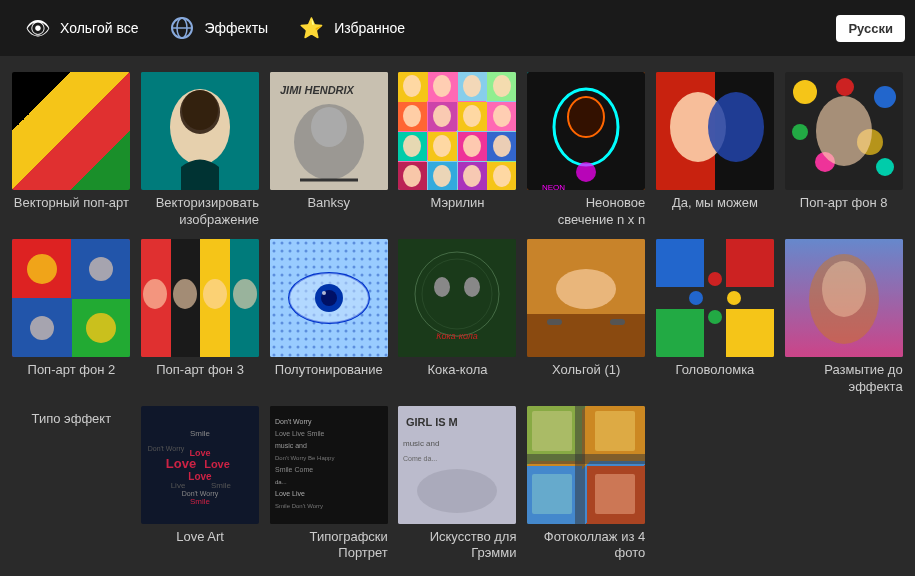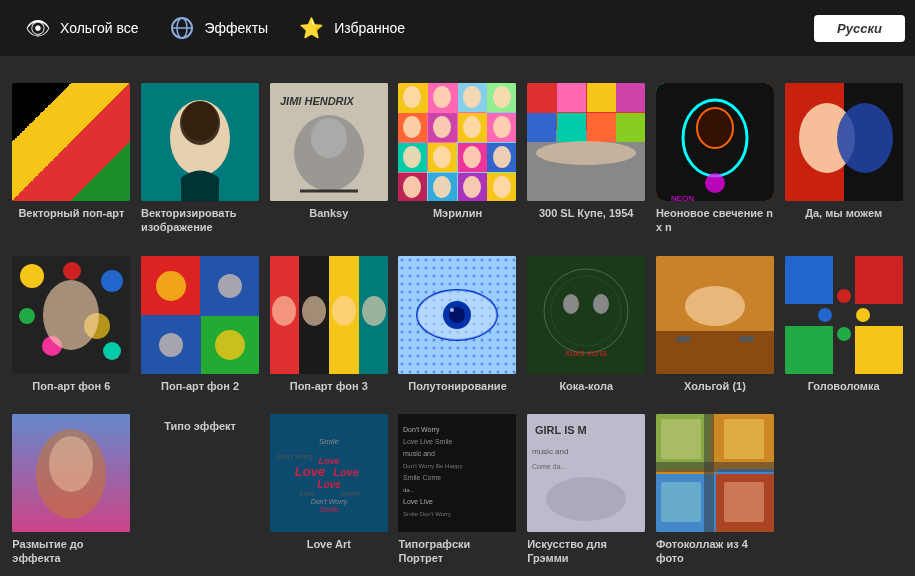--- a/index.html
+++ b/index.html
@@ -39,73 +39,70 @@
       align-items: center;
       justify-content: center;
       font-size: 20px;
     }
     .nav-spacer { flex: 1; }
     .lang-btn {
       background: #fff;
       color: #333;
       border: none;
       border-radius: 4px;
-      padding: 6px 23px;
+      padding: 6px 12px;
       font-size: 13px;
       cursor: pointer;
       font-weight: bold;
-      font-style: italic;
     }
 
     
     .grid-container {
       padding: 16px 12px;
       display: grid;
       grid-template-columns: repeat(7, 1fr);
       gap: 10px;
     }
     .grid-item {
       display: flex;
       flex-direction: column;
       align-items: center;
       cursor: pointer;
-      margin-top: 11px;
     }
     .thumb {
       width: 118px;
       height: 118px;
       border-radius: 2px;
       overflow: hidden;
       position: relative;
       flex-shrink: 0;
     }
     .thumb-inner {
       width: 100%;
       height: 100%;
     }
     .label {
-      font-size: 11px;
+      font-size: 13px;
       color: #ccc;
-      text-align: left;
+      text-align: right;
       margin-top: 5px;
       line-height: 1.3;
       max-width: 118px;
       word-break: break-word;
-      font-weight: bold;
     }
 
     
     
     .t-vector-pop { background: linear-gradient(135deg, #000 25%, #f5c518 25%, #f5c518 50%, #e03030 50%, #e03030 75%, #1a8f2a 75%); }
     .t-vectorize { background: linear-gradient(160deg, #007b7b 30%, #004444 30%); position: relative; }
     .t-banksy { background: #c8c0b0; }
     .t-che { background: linear-gradient(135deg, #e03030 33%, #f5c518 33%, #f5c518 66%, #1a6cdd 66%); }
     .t-marilyn { background: linear-gradient(135deg, #f5c518 25%, #ff69b4 25%, #ff69b4 50%, #87ceeb 50%, #87ceeb 75%, #90ee90 75%); }
     .t-car { background: linear-gradient(to bottom, #e03030 40%, #888 40%); }
-    .t-neon { background: linear-gradient(135deg, #00ffff 30%, #ff6600 30%); border-radius: 9px; }
+    .t-neon { background: linear-gradient(135deg, #00ffff 30%, #ff6600 30%); }
     
     .t-yeswecan { background: linear-gradient(to right, #c8220f 50%, #1a1a1a 50%); }
     .t-popbg1 { background: radial-gradient(circle at 30% 30%, #f5c518 20%, #333 20%), linear-gradient(135deg, #222 0%, #444 100%); }
     .t-popbg2 { background: linear-gradient(135deg, #2255aa 33%, #dd2222 33%, #dd2222 66%, #22aa33 66%); }
     .t-popbg3 { background: linear-gradient(to right, #e03030 25%, #1a1a1a 25%, #1a1a1a 50%, #f5c518 50%, #f5c518 75%, #007b7b 75%); }
     .t-halftone { background: radial-gradient(circle, #009 1px, transparent 1px) 0 0 / 8px 8px, #99ccff; }
     .t-cocacola { background: radial-gradient(ellipse at center, #2a5a2a 60%, #1a3a1a 100%); }
     .t-holiday { background: linear-gradient(to bottom, #c8832a 60%, #8a4a10 60%); }
     
     .t-puzzle { background: linear-gradient(135deg, #2266cc 25%, #cc2222 25%, #cc2222 50%, #22aa44 50%, #22aa44 75%, #f5c518 75%); }
@@ -219,37 +216,20 @@
         <ellipse cx="104" cy="74" rx="9" ry="11" fill="#ffd9b3" opacity="0.9"></ellipse>
         <ellipse cx="14" cy="104" rx="9" ry="11" fill="#ffd9b3" opacity="0.9"></ellipse>
         <ellipse cx="44" cy="104" rx="9" ry="11" fill="#ffd9b3" opacity="0.9"></ellipse>
         <ellipse cx="74" cy="104" rx="9" ry="11" fill="#ffd9b3" opacity="0.9"></ellipse>
         <ellipse cx="104" cy="104" rx="9" ry="11" fill="#ffd9b3" opacity="0.9"></ellipse>
       </svg>
       </div>
       <div class="label">Мэрилин</div>
     </div>
     <div class="grid-item">
-      <div class="thumb t-car">
-        <svg viewBox="0 0 118 118" xmlns="http://www.w3.org/2000/svg">
-        <rect x="0" y="0" width="29" height="29" fill="#e03030"></rect>
-        <rect x="30" y="0" width="29" height="29" fill="#ff69b4"></rect>
-        <rect x="60" y="0" width="29" height="29" fill="#f5c518"></rect>
-        <rect x="89" y="0" width="29" height="29" fill="#cc44aa"></rect>
-        <rect x="0" y="30" width="29" height="29" fill="#3366cc"></rect>
-        <rect x="30" y="30" width="29" height="29" fill="#00ccaa"></rect>
-        <rect x="60" y="30" width="29" height="29" fill="#ff6633"></rect>
-        <rect x="89" y="30" width="29" height="29" fill="#88cc22"></rect>
-        <rect x="0" y="60" width="118" height="58" fill="#888"></rect>
-        <ellipse cx="59" cy="70" rx="50" ry="12" fill="#ffd9b3" opacity="0.5"></ellipse>
-      </svg>
-      </div>
-      <div class="label">300 SL Купе, 1954</div>
-    </div>
-    <div class="grid-item">
       <div class="thumb t-neon">
         <svg viewBox="0 0 118 118" xmlns="http://www.w3.org/2000/svg">
         <rect width="118" height="118" fill="#111"></rect>
         <ellipse cx="59" cy="55" rx="32" ry="38" fill="none" stroke="#00ffff" stroke-width="3" filter="url(#glow)"></ellipse>
         <ellipse cx="59" cy="45" rx="18" ry="20" fill="#331100" stroke="#ff6600" stroke-width="2"></ellipse>
         <circle cx="59" cy="100" r="10" fill="#ff00ff" opacity="0.7"></circle>
         <text x="15" y="118" font-size="8" fill="#ff00ff">NEON</text>
       </svg>
       </div>
       <div class="label">Неоновое свечение n x n</div>
@@ -272,21 +252,21 @@
         <circle cx="20" cy="20" r="12" fill="#f5c518"></circle>
         <circle cx="60" cy="15" r="9" fill="#cc2222"></circle>
         <circle cx="100" cy="25" r="11" fill="#2266cc"></circle>
         <circle cx="15" cy="60" r="8" fill="#22aa44"></circle>
         <circle cx="85" cy="70" r="13" fill="#f5c518" opacity="0.7"></circle>
         <circle cx="40" cy="90" r="10" fill="#ee3399"></circle>
         <circle cx="100" cy="95" r="9" fill="#00ccaa"></circle>
         <ellipse cx="59" cy="59" rx="28" ry="35" fill="#ffd9b3" opacity="0.6"></ellipse>
       </svg>
       </div>
-      <div class="label">Поп-арт фон 6</div>
+      <div class="label">Поп-арт фон 8</div>
     </div>
     <div class="grid-item">
       <div class="thumb t-popbg2">
         <svg viewBox="0 0 118 118" xmlns="http://www.w3.org/2000/svg">
         <rect width="118" height="118" fill="#2255aa"></rect>
         <rect x="0" y="0" width="59" height="59" fill="#dd2222"></rect>
         <rect x="60" y="60" width="58" height="58" fill="#22aa33"></rect>
         <circle cx="30" cy="30" r="15" fill="#f5c518" opacity="0.8"></circle>
         <circle cx="89" cy="89" r="15" fill="#f5c518" opacity="0.8"></circle>
         <circle cx="89" cy="30" r="12" fill="#ffd9b3" opacity="0.6"></circle>
@@ -386,21 +366,21 @@
         <ellipse cx="59" cy="50" rx="22" ry="28" fill="#ffd9b3" opacity="0.4"></ellipse>
       </svg>
       </div>
       <div class="label">Размытие до эффекта</div>
     </div>
     <div class="grid-item">
       <div class="label">Типо эффект</div>
     </div>
     <div class="grid-item">
       <div class="thumb t-wordart">
-        <div class="thumb-inner" style="background: #0c4a6e; display: flex; align-items: center; justify-content: center; height: 100%; font-style: italic;">
+        <div class="thumb-inner" style="background: #0f172a; display: flex; align-items: center; justify-content: center; height: 100%;">
           <svg width="118" height="118" viewBox="0 0 118 118">
         <text x="59" y="30" text-anchor="middle" font-size="8" fill="#888">Smile</text>
         <text x="25" y="45" text-anchor="middle" font-size="7" fill="#555">Don't Worry</text>
         <text x="59" y="50" text-anchor="middle" font-size="9" fill="#cc2244" font-weight="bold">Love</text>
         <text x="40" y="62" text-anchor="middle" font-size="13" fill="#cc2244" font-weight="bold">Love</text>
         <text x="76" y="62" text-anchor="middle" font-size="11" fill="#cc2244" font-weight="bold">Love</text>
         <text x="59" y="74" text-anchor="middle" font-size="10" fill="#cc2244" font-weight="bold">Love</text>
         <text x="37" y="82" text-anchor="middle" font-size="8" fill="#555">Live</text>
         <text x="80" y="82" text-anchor="middle" font-size="8" fill="#555">Smile</text>
         <text x="59" y="90" text-anchor="middle" font-size="7" fill="#888">Don't Worry</text>

